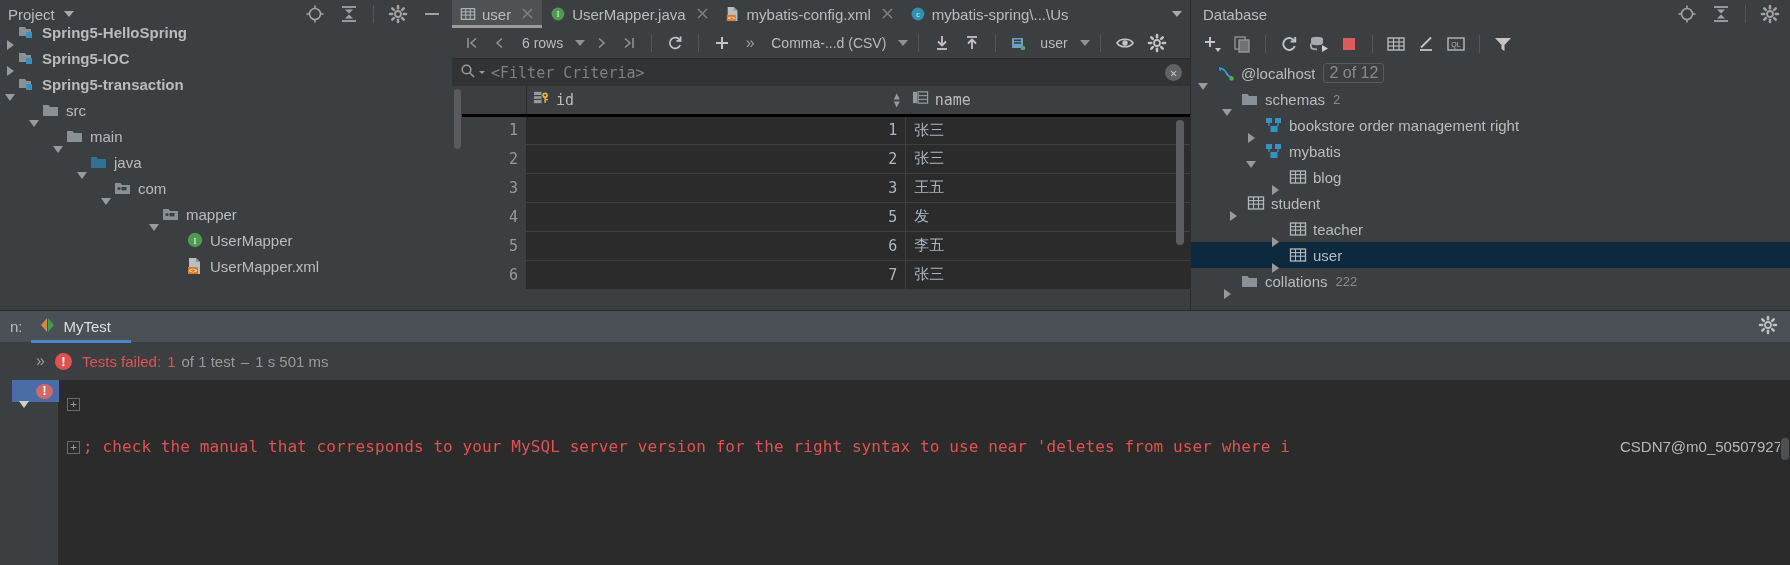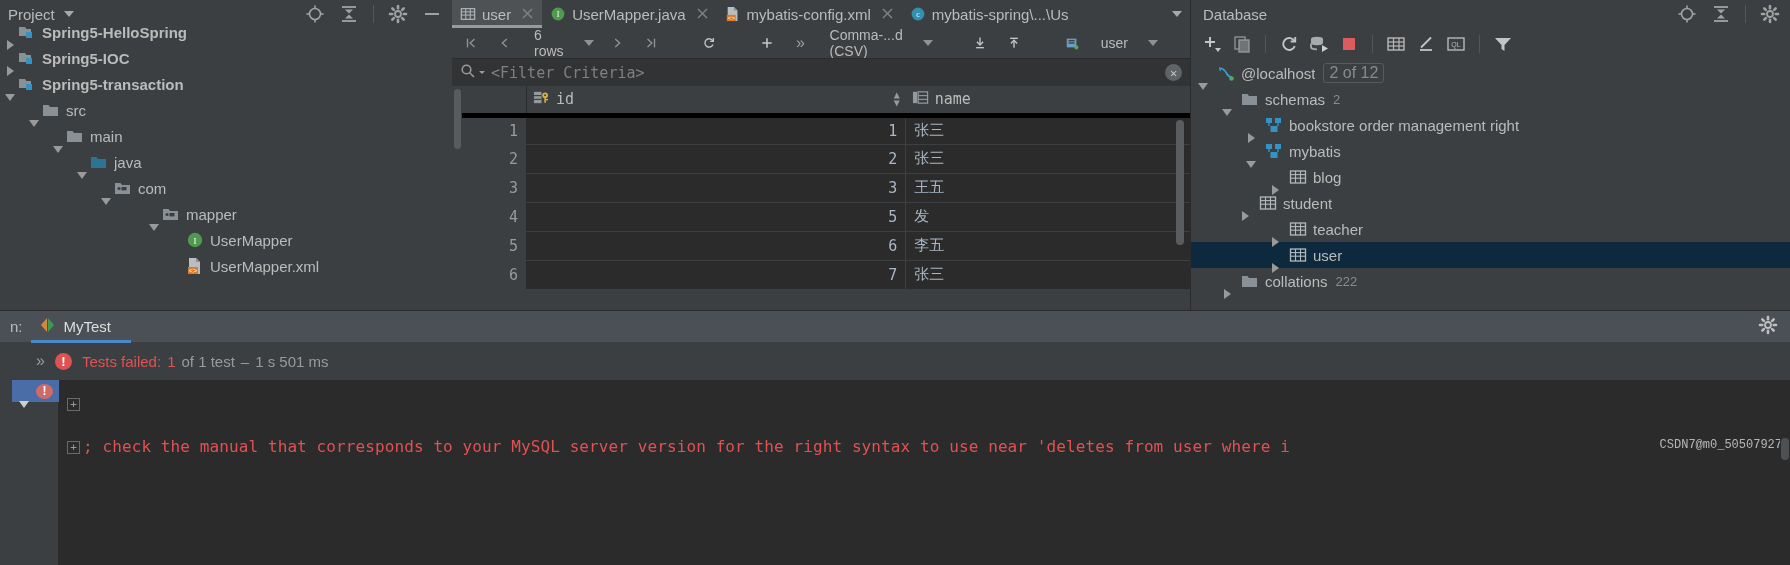--- a/index.html
+++ b/index.html
@@ -75,21 +75,21 @@
   .tab.active { background: #4e5254; }
   .tab.active::after {
     content: ''; position: absolute; left: 0; right: 0; bottom: 0;
     height: 3px; background: #9a9a9a;
   }
   .tab-close { color: #777; font-size: 15px; margin-left: 4px; }
   .tab-icon { width: 16px; height: 16px; flex: 0 0 16px; }
 
   #grid-toolbar {
     height: 30px; display: flex; align-items: center;
-    background: #3c3f41; padding-left: 8px; gap: 12px;
+    background: #3c3f41; padding-left: 8px; gap: 4px;
     font-size: 14px; color: #bbbbbb;
   }
   .tb-btn {
     display: flex; align-items: center; justify-content: center;
     height: 24px; min-width: 22px; padding: 0 4px; color: #9a9fa1;
   }
   .tb-text { padding: 0 6px; color: #bbbbbb; font-size: 14px; }
   .tb-sep { width: 1px; height: 18px; background: #555; margin: 0 6px; }
 
   #filter-bar {
@@ -115,21 +115,21 @@
     background: #595b5d; border-radius: 4px;
   }
   #grid-table {
     position: absolute; left: 10px; top: 0; width: 1165px; bottom: 0;
     overflow: hidden;
   }
   table.dg { border-collapse: collapse; table-layout: fixed; width: 100%; }
   table.dg th {
     background: #3c3f41; color: #bbbbbb; font-weight: normal;
     font-size: 15px; height: 29px; text-align: left;
-    border-bottom: 5px solid #000000; padding: 0 6px;
+    border-bottom: 3px solid #000000; padding: 0 6px;
     font-family: "DejaVu Sans Mono", monospace;
   }
   table.dg th.rowhdr { width: 34px; border-right: 1px solid #2b2b2b; }
   table.dg td {
     background: #2b2b2b; color: #a9b7c6; font-size: 15px; height: 29px;
     border-bottom: 1px solid #3c3f41; border-right: 1px solid #3c3f41;
     padding: 0 8px; font-family: "DejaVu Sans Mono", monospace;
   }
   table.dg td.rownum {
     background: #3c3f41; color: #9a9a9a; text-align: right;
@@ -240,21 +240,21 @@
     color: #9a9a9a; font-size: 11px; line-height: 11px;
     vertical-align: middle; margin-right: 3px;
   }
   #console-line-a { position: absolute; left: 8px; top: 14px; }
   #console-line-b {
     position: absolute; left: 8px; top: 57px;
     white-space: nowrap; letter-spacing: 0.1px;
   }
   #watermark {
     position: absolute; right: 8px; top: 58px;
-    font-family: Liberation Mono, monospace; font-size: 12px;
+    font-family: Liberation Sans, sans-serif; font-size: 15px;
     color: #cfcfcf; opacity: .85; white-space: nowrap;
   }
   #scroll-corner {
     position: absolute; right: 0; top: 0; width: 10px; bottom: 0;
     background: #2b2b2b;
   }
   #scroll-corner-thumb {
     position: absolute; right: 1px; top: 58px; width: 8px; height: 22px;
     background: #4e5153; border-radius: 4px;
   }
@@ -801,21 +801,21 @@
           <span class="arrow-r"></span>
           <span class="ico" style="margin-left: 6px;"><svg width="18" height="18" viewBox="0 0 18 18">
               <rect x="1.5" y="3" width="15" height="12" fill="none" stroke="#b2b9bd" stroke-width="1.3"></rect>
               <line x1="1.5" y1="6.6" x2="16.5" y2="6.6" stroke="#b2b9bd" stroke-width="1.1"></line>
               <line x1="1.5" y1="10.2" x2="16.5" y2="10.2" stroke="#b2b9bd" stroke-width="1.1"></line>
               <line x1="6.5" y1="3" x2="6.5" y2="15" stroke="#b2b9bd" stroke-width="1.1"></line>
               <line x1="11.5" y1="3" x2="11.5" y2="15" stroke="#b2b9bd" stroke-width="1.1"></line>
             </svg></span>
           <span class="lbl">blog</span>
         </div>
-        <div class="dnode" style="padding-left: 48px;">
+        <div class="dnode" style="padding-left: 36px;">
           <span class="arrow-r"></span>
           <span class="ico" style="margin-left: 6px;"><svg width="18" height="18" viewBox="0 0 18 18">
               <rect x="1.5" y="3" width="15" height="12" fill="none" stroke="#b2b9bd" stroke-width="1.3"></rect>
               <line x1="1.5" y1="6.6" x2="16.5" y2="6.6" stroke="#b2b9bd" stroke-width="1.1"></line>
               <line x1="1.5" y1="10.2" x2="16.5" y2="10.2" stroke="#b2b9bd" stroke-width="1.1"></line>
               <line x1="6.5" y1="3" x2="6.5" y2="15" stroke="#b2b9bd" stroke-width="1.1"></line>
               <line x1="11.5" y1="3" x2="11.5" y2="15" stroke="#b2b9bd" stroke-width="1.1"></line>
             </svg></span>
           <span class="lbl">student</span>
         </div>

